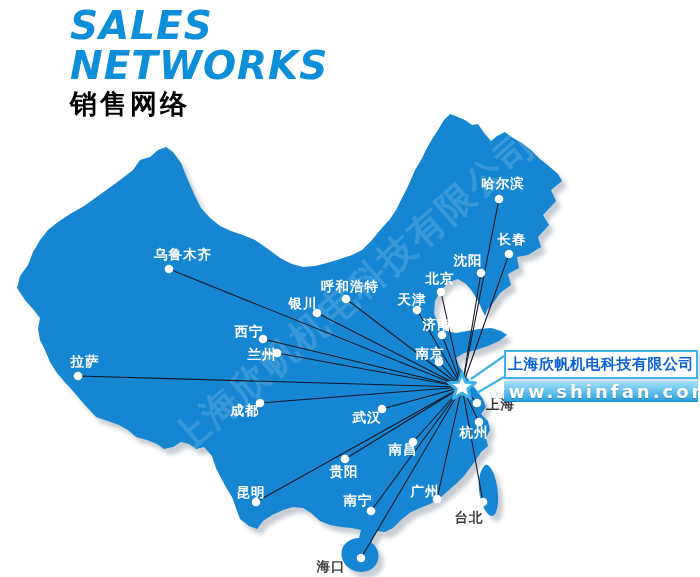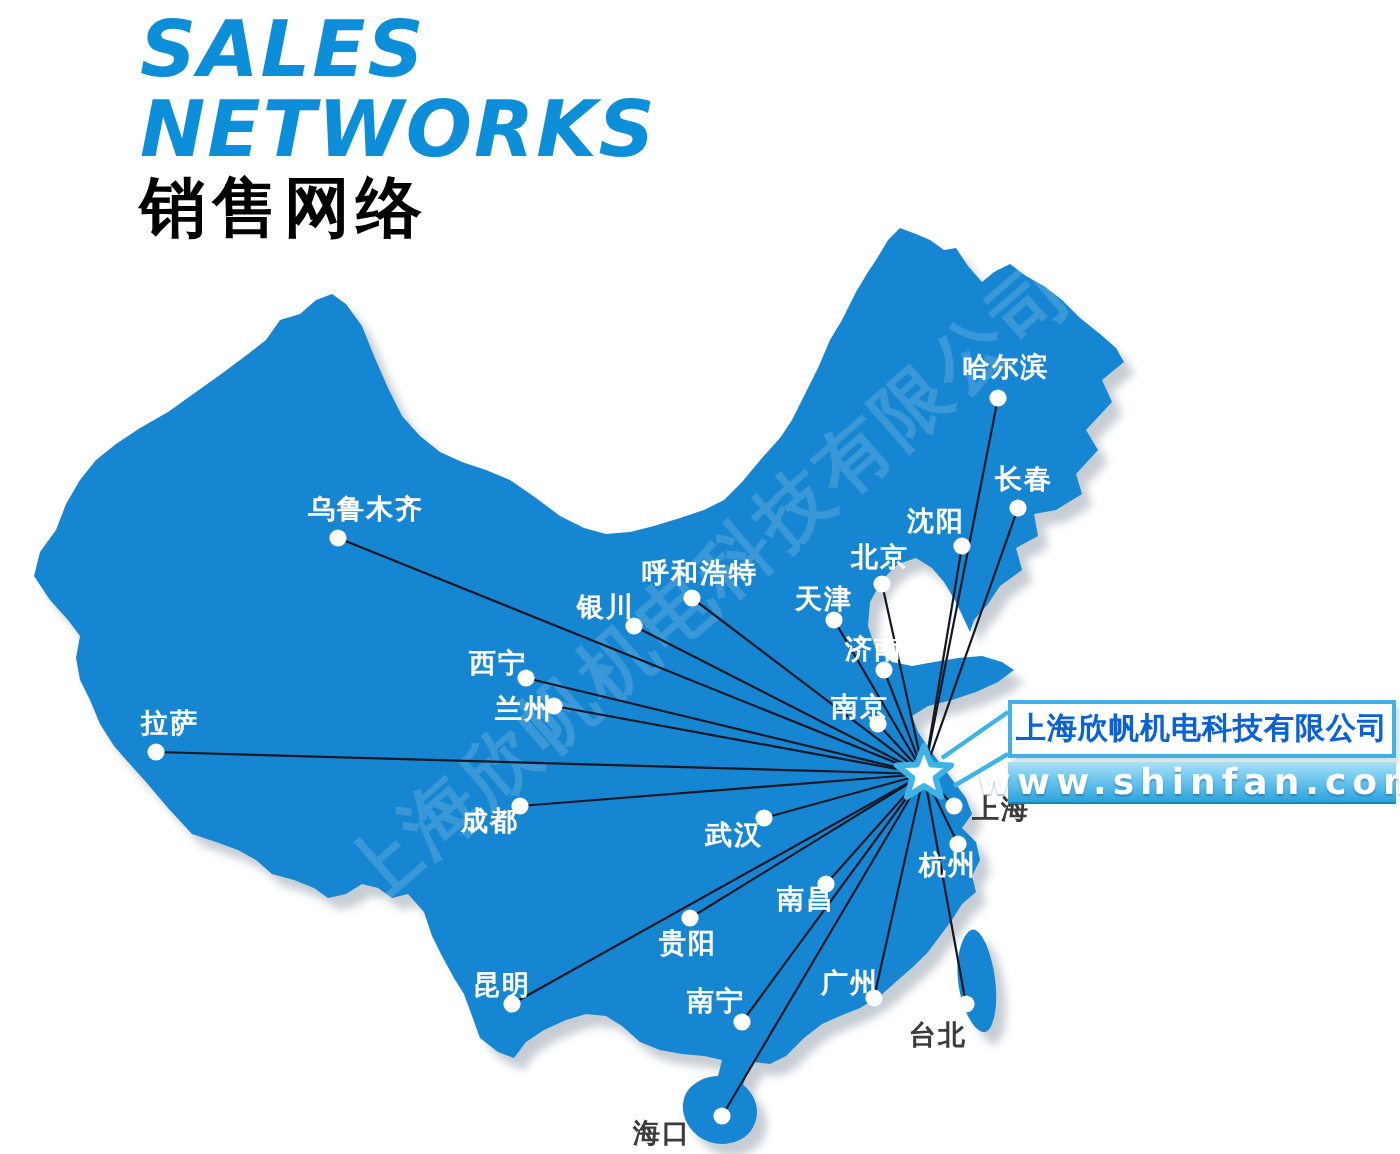--- a/index.html
+++ b/index.html
@@ -7,21 +7,21 @@
     position:relative;width:700px;height:577px;background:#ffffff;overflow:hidden;
     font-family:"DejaVu Sans","Liberation Sans",sans-serif;
   }
   
   #title-block{position:absolute;left:70px;top:6px;z-index:5;}
   .title-line{
     color:#0d8ed8;font-size:39px;font-weight:900;font-style:italic;
     line-height:40px;letter-spacing:1px;white-space:nowrap;
   }
   #subtitle{
-    color:#000000;font-size:33px;font-weight:bold;letter-spacing:3px;
+    color:#000000;font-size:27px;font-weight:bold;letter-spacing:3px;
     line-height:30px;margin-top:3px;white-space:nowrap;
   }
   
   #map-svg{position:absolute;left:0;top:0;z-index:1;}
   .landmass{fill:#1786d2;}
   #land-group{filter:drop-shadow(5px 6px 2px rgba(130,145,160,0.45));}
   .watermark{
     fill:#ffffff;opacity:0.15;font-size:37px;font-weight:bold;letter-spacing:2px;
     font-family:"DejaVu Sans","Liberation Sans",sans-serif;
   }

